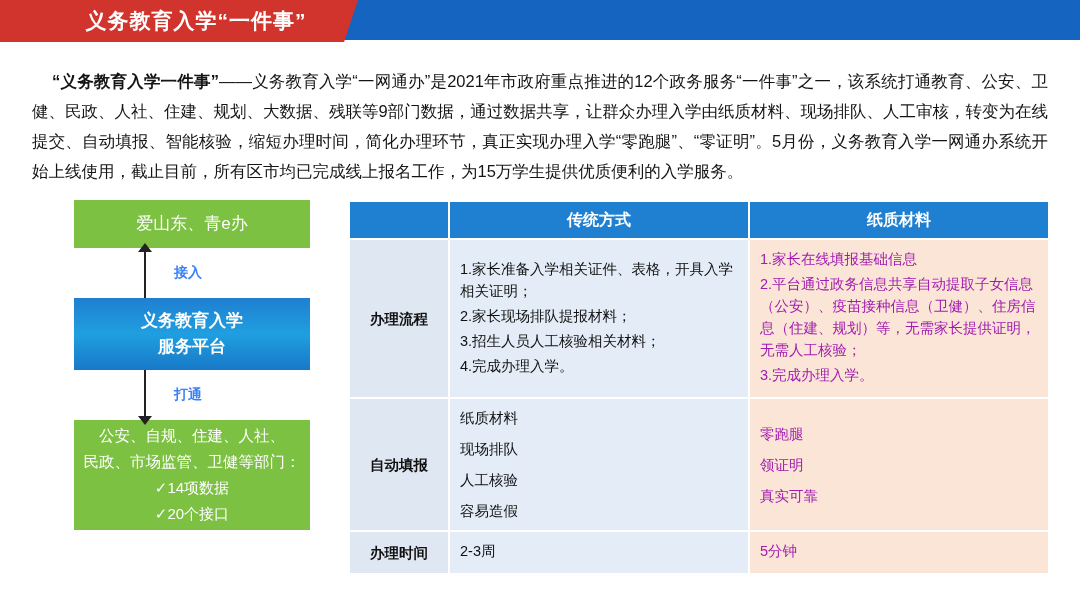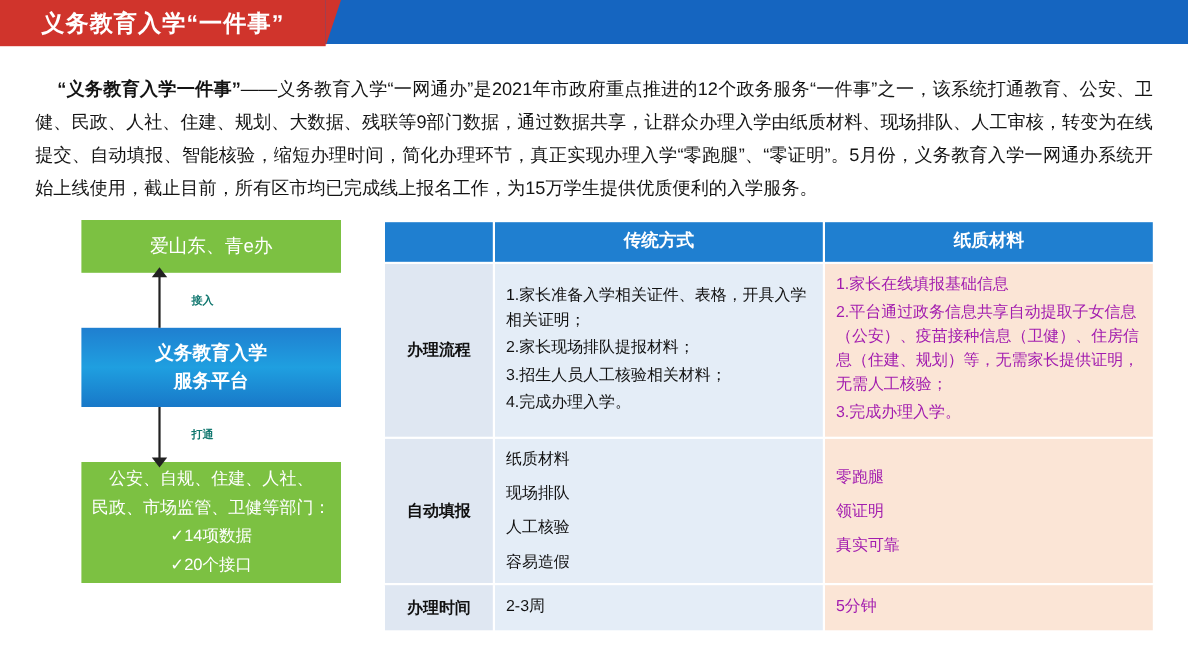--- a/index.html
+++ b/index.html
@@ -31,20 +31,21 @@
   .header-red {
     position: absolute;
     left: 0;
     top: 0;
     width: 296px;
     height: 42px;
     background: #d0342c;
     display: flex;
     align-items: center;
     justify-content: center;
+    padding-left: 48px;
   }
   .header-red::after {
     content: "";
     position: absolute;
     right: -14px;
     top: 0;
     border-top: 42px solid #d0342c;
     border-right: 14px solid transparent;
   }
   .header-title {
@@ -159,23 +160,23 @@
     width: 0;
     height: 0;
     border-left: 7px solid transparent;
     border-right: 7px solid transparent;
     border-top: 9px solid #222;
   }
   .connector .clabel {
     position: absolute;
     left: 50%;
     margin-left: -20px;
-    font-size: 10px;
-    font-weight: bold;
-    color: #0f766e;
+    font-size: 14px;
+    font-weight: bold;
+    color: #3b82f6;
     background: #fff;
     padding: 0 2px;
   }
 
   
   .tbl-wrap {
     flex: 1 1 auto;
     margin-left: 22px;
   }
   table.cmp {

